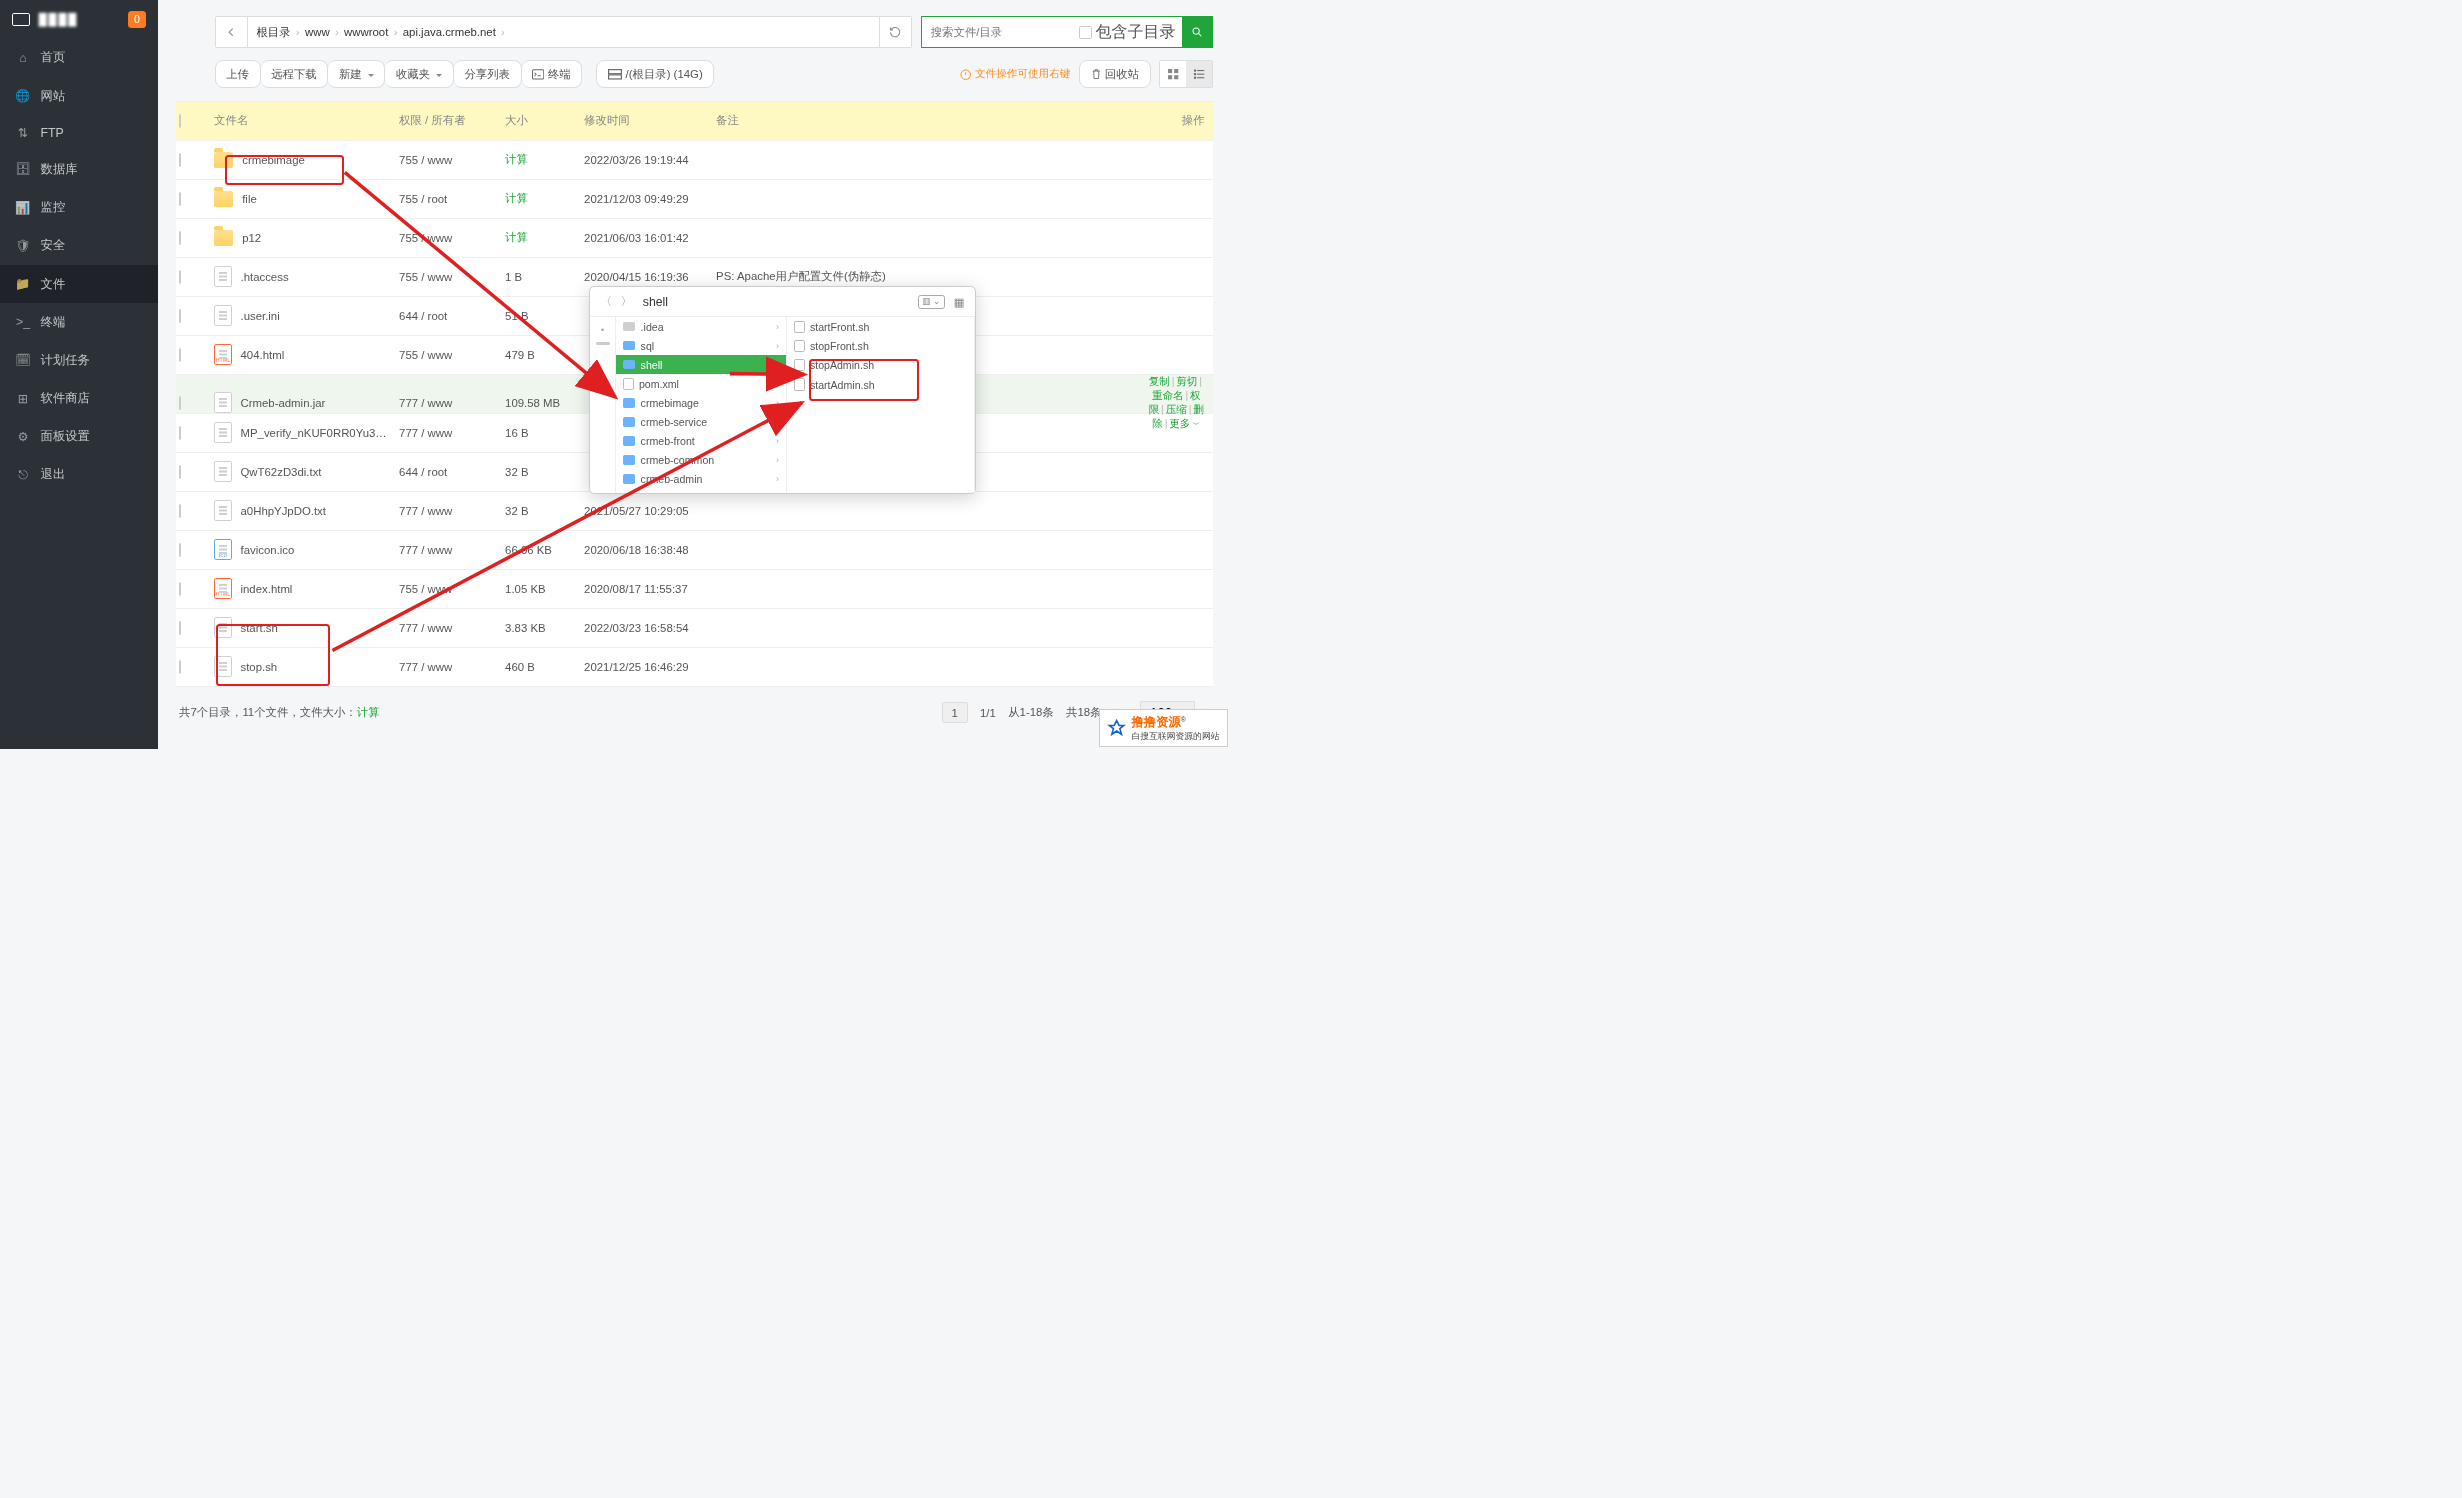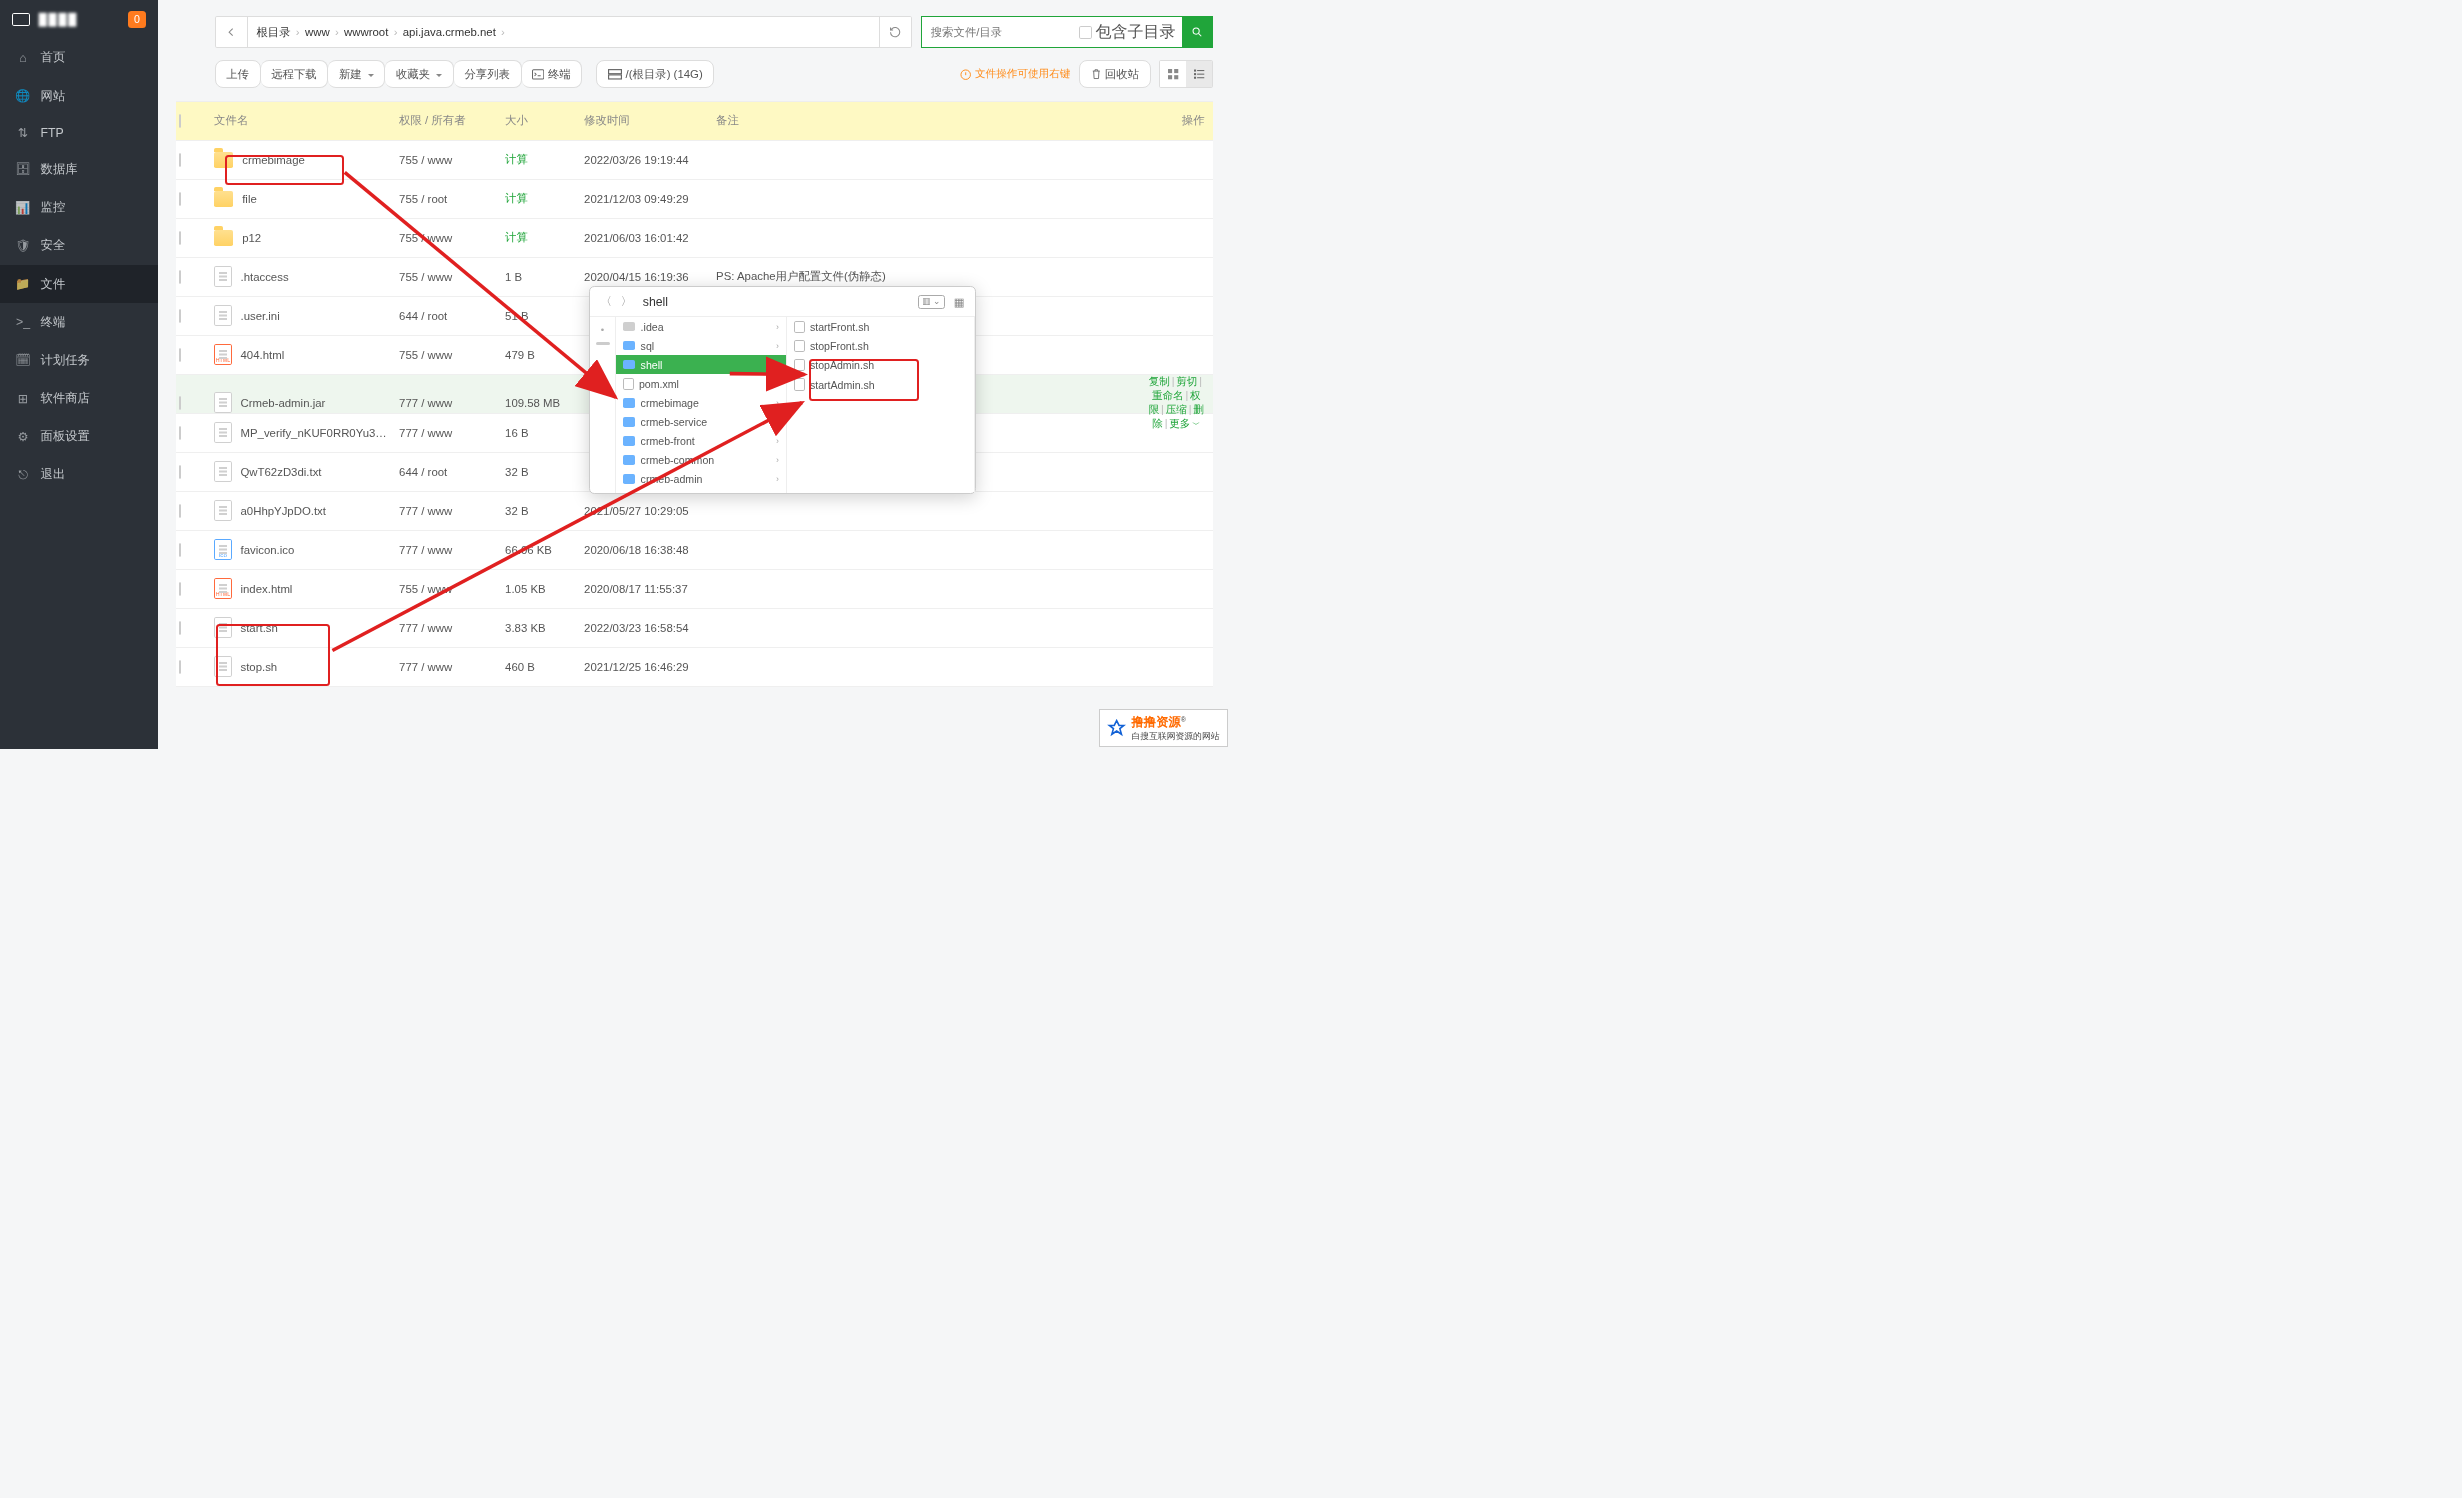--- a/index.html
+++ b/index.html
@@ -441,20 +441,36 @@
           </div>
     <div>777 / www</div>
     <div>460 B</div>
     <div>2021/12/25 16:46:29</div>
     <div></div>
     <div class="ops"></div>
         </div>
       </div>
   </div>
 
+  <div class="footer">
+    <div>
+      <span>共7个目录，11个文件，文件大小：</span><span class="calc">计算</span>
+    </div>
+    <div class="pager">
+      <span class="pg-btn on">1</span>
+      <span>1/1</span>
+      <span>从1-18条</span>
+      <span>共18条</span>
+      <span>
+        <span>每页</span>
+        <select class="pg-sel"><option>100</option></select>
+        <span>条</span>
+      </span>
+    </div>
+  </div>
 </div>
 
 <div class="popup">
   <div class="pop-head">
     <div class="pop-nav">
       <span>〈</span>
       <span>〉</span>
     </div>
     <div class="pop-title">shell</div>
     <div class="pop-tools">

